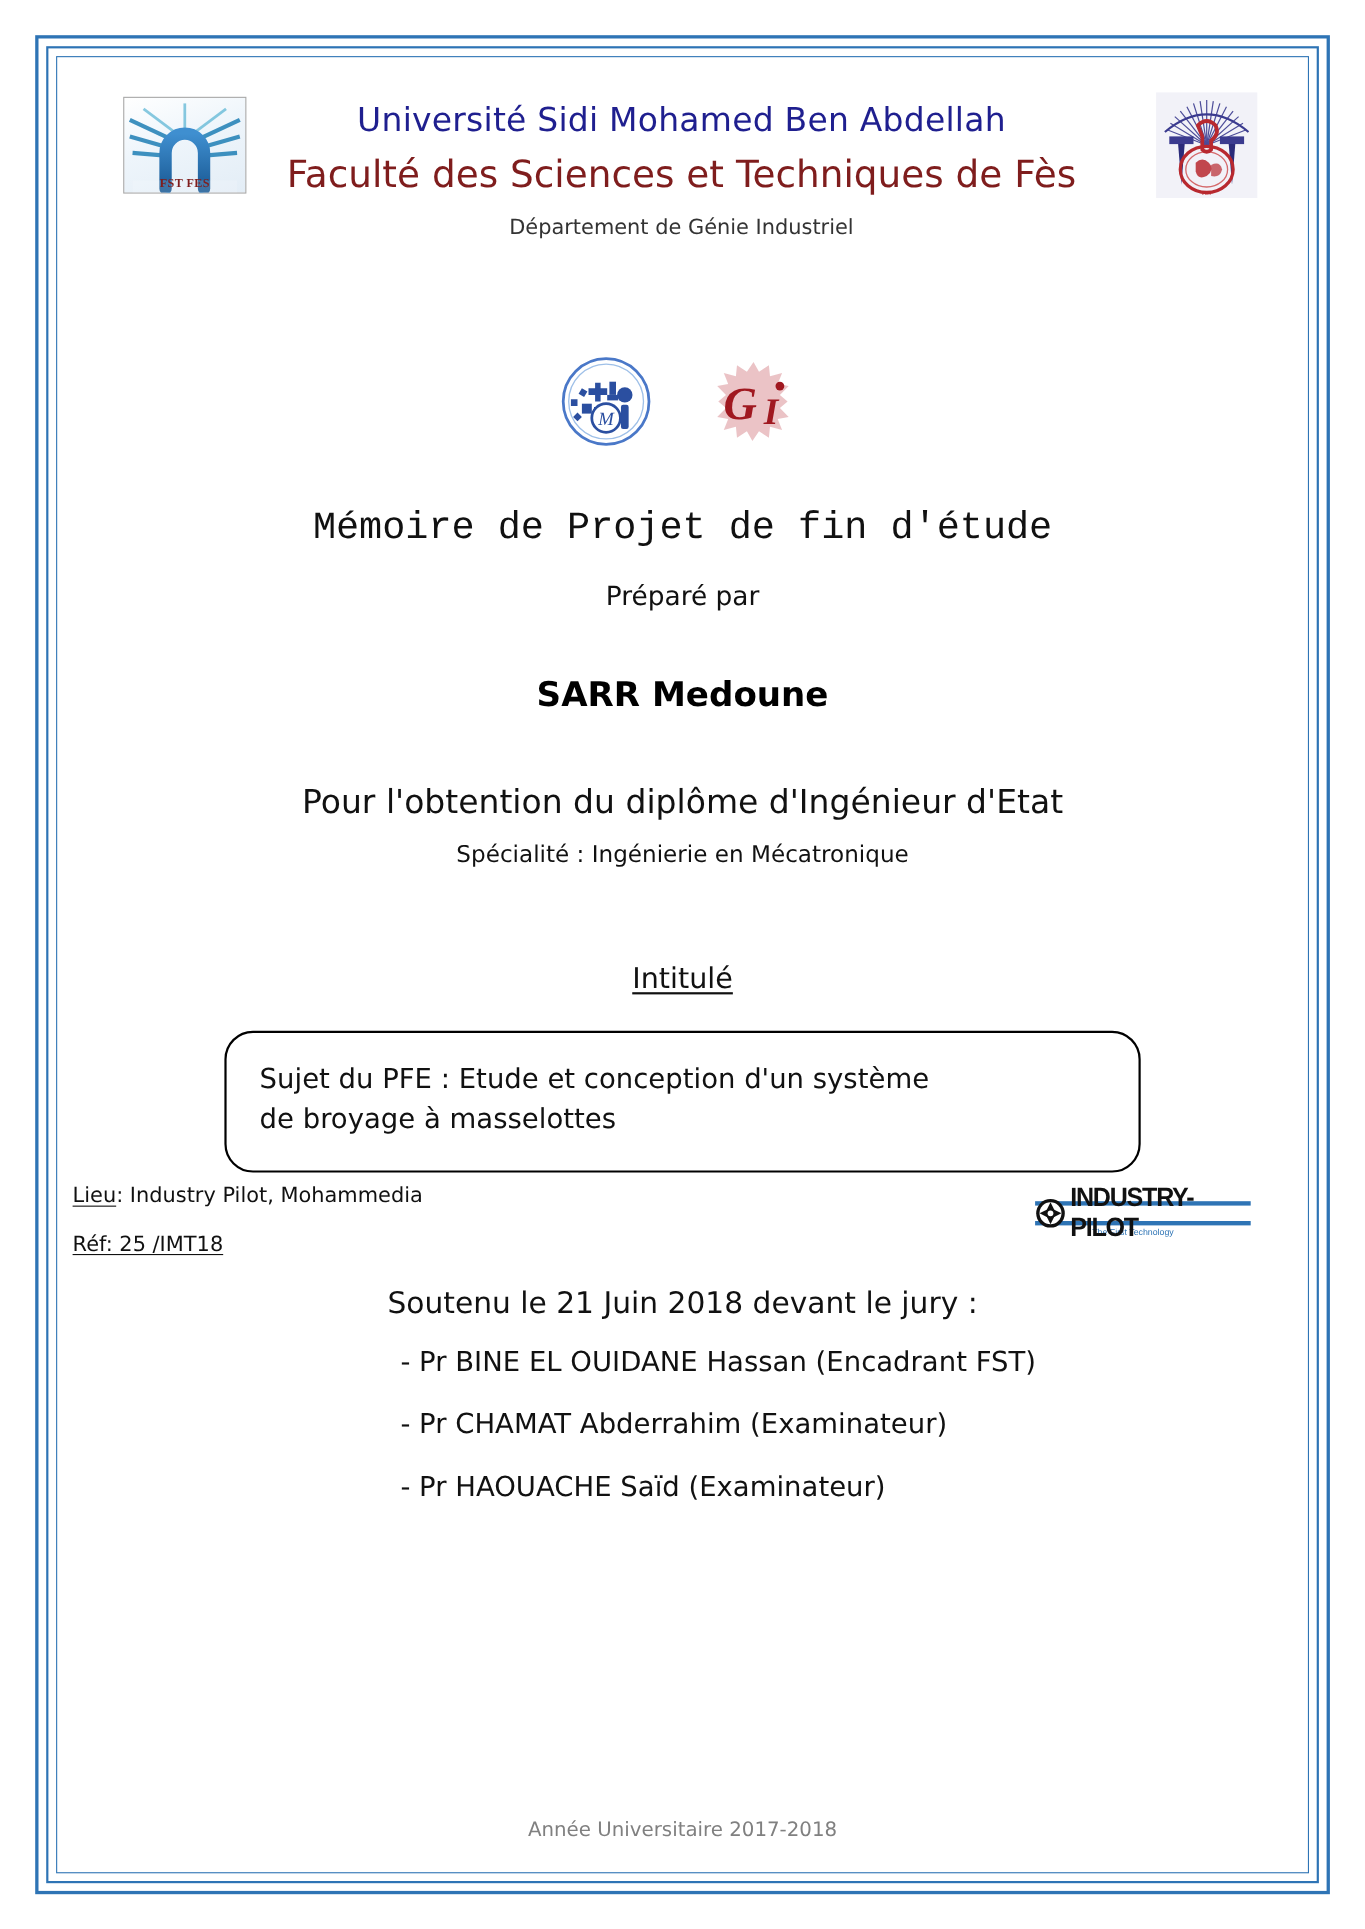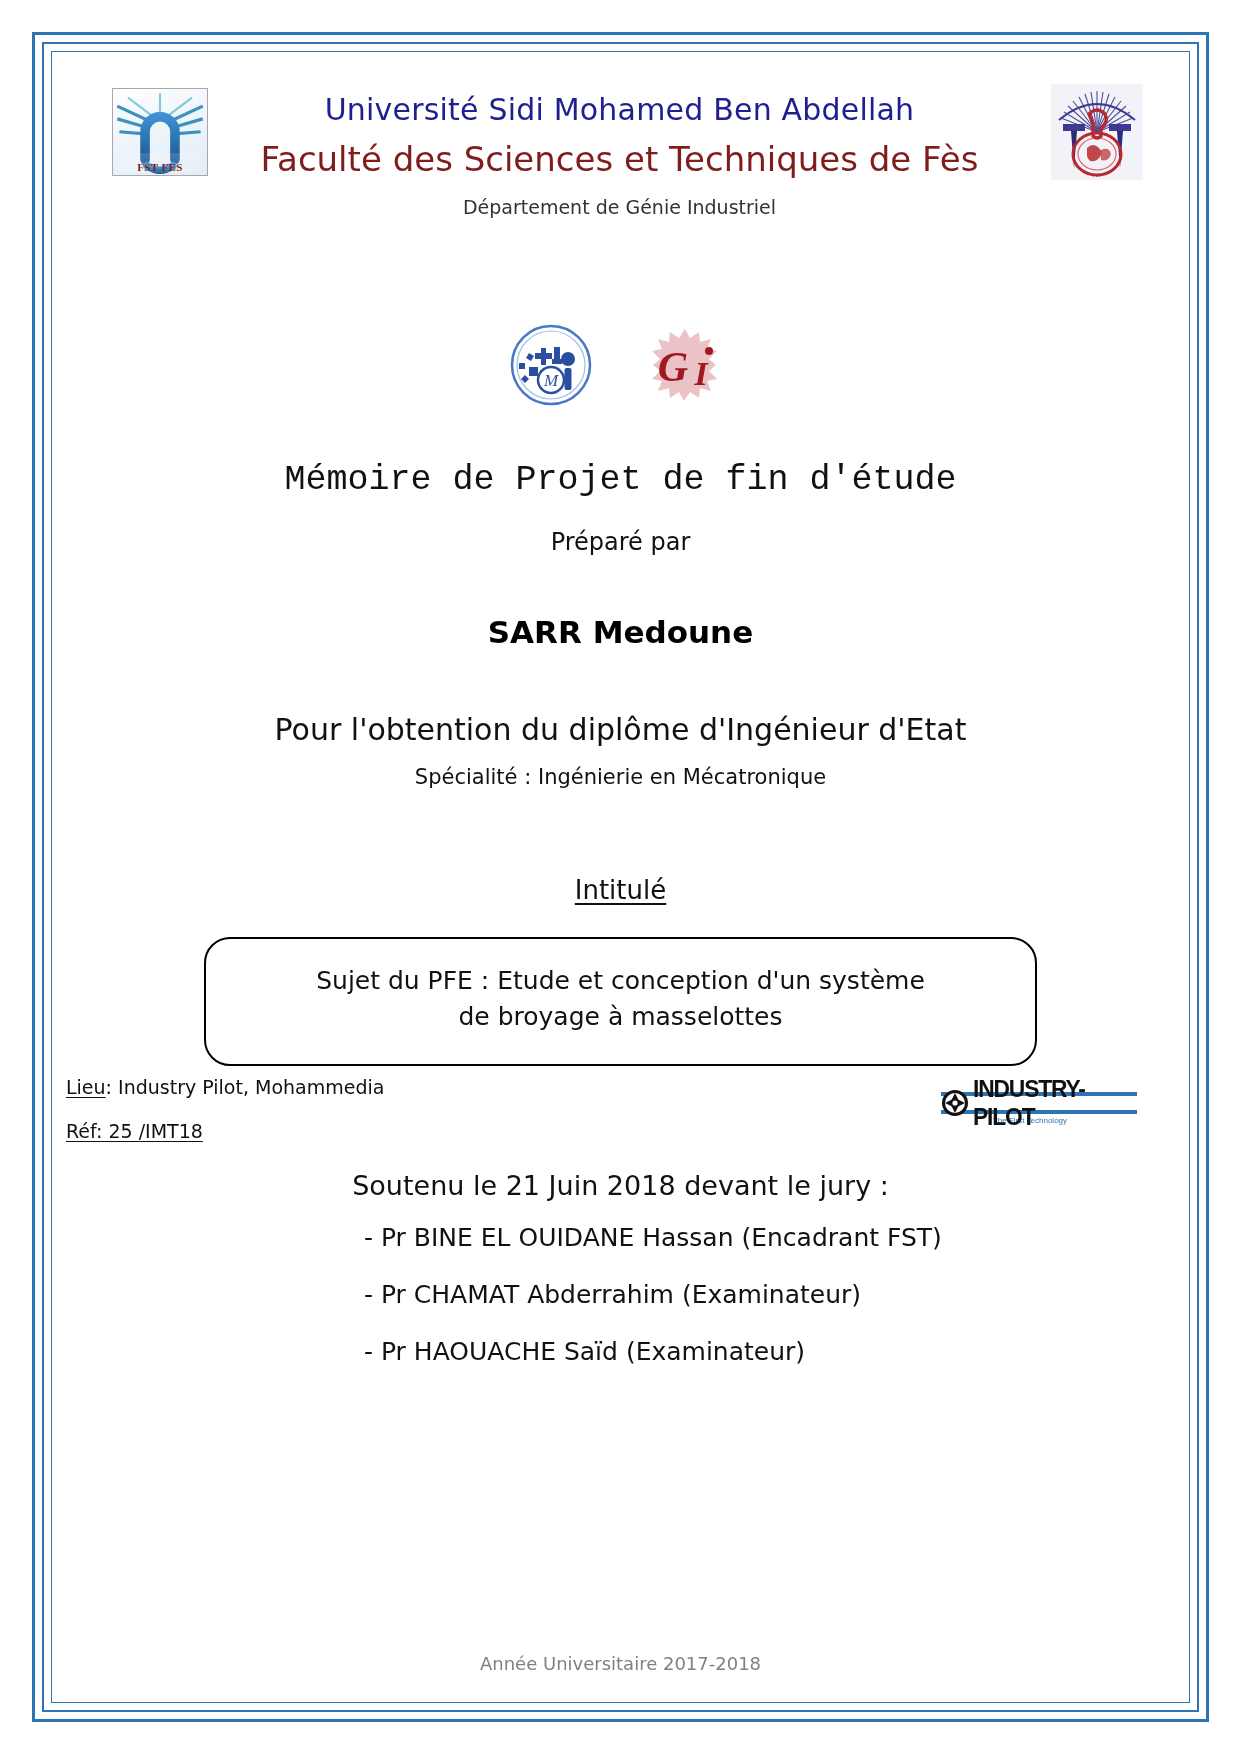--- a/index.html
+++ b/index.html
@@ -44,21 +44,21 @@
 
   
   .header {
     position: relative;
     height: 190px;
   }
 
   .logo-fst {
     position: absolute;
     left: 48px; top: 26px;
-    width: 96px; height: 88px;
+    width: 112px; height: 88px;
     border: 1px solid #a8a8a8;
     background: linear-gradient(160deg,#ffffff 0%, #eef5fb 45%, #e3edf6 100%);
     overflow: hidden;
   }
   .logo-fst .rays { position: absolute; inset: 0; }
   .logo-fst .label {
     position: absolute; bottom: 2px; left: 0; right: 0;
     text-align: center;
     font-family: "Liberation Serif", serif;
     font-weight: bold;
@@ -162,21 +162,20 @@
     margin-top: 86px;
     font-family: "DejaVu Sans", sans-serif;
   }
   .intitule span { text-decoration: underline; text-underline-offset: 4px; }
 
   .subject-box {
     margin: 32px 140px 0 140px;
     border: 2px solid #000000;
     border-radius: 26px;
     padding: 24px 30px 28px 30px;
-    text-align: center;
     font-size: 25px;
     line-height: 1.45;
     color: #111111;
     font-family: "DejaVu Sans", sans-serif;
   }
 
   
   .meta {
     position: relative;
     margin-top: 10px;

